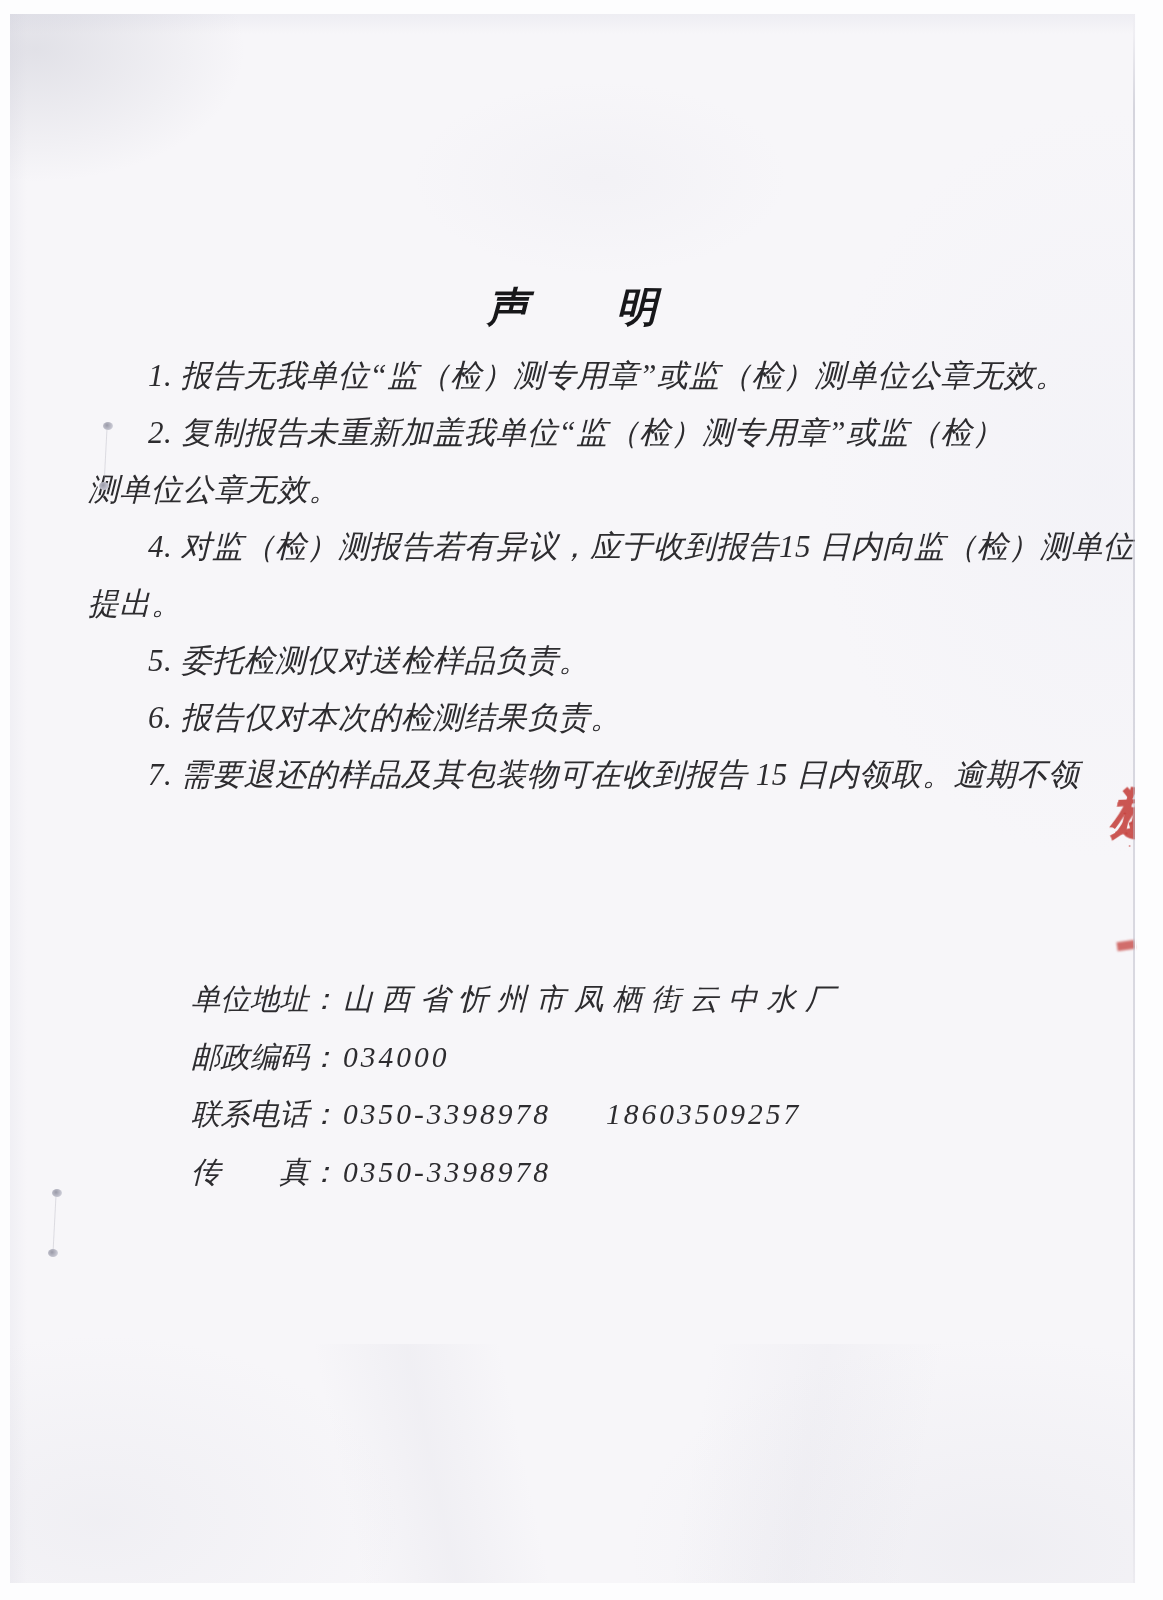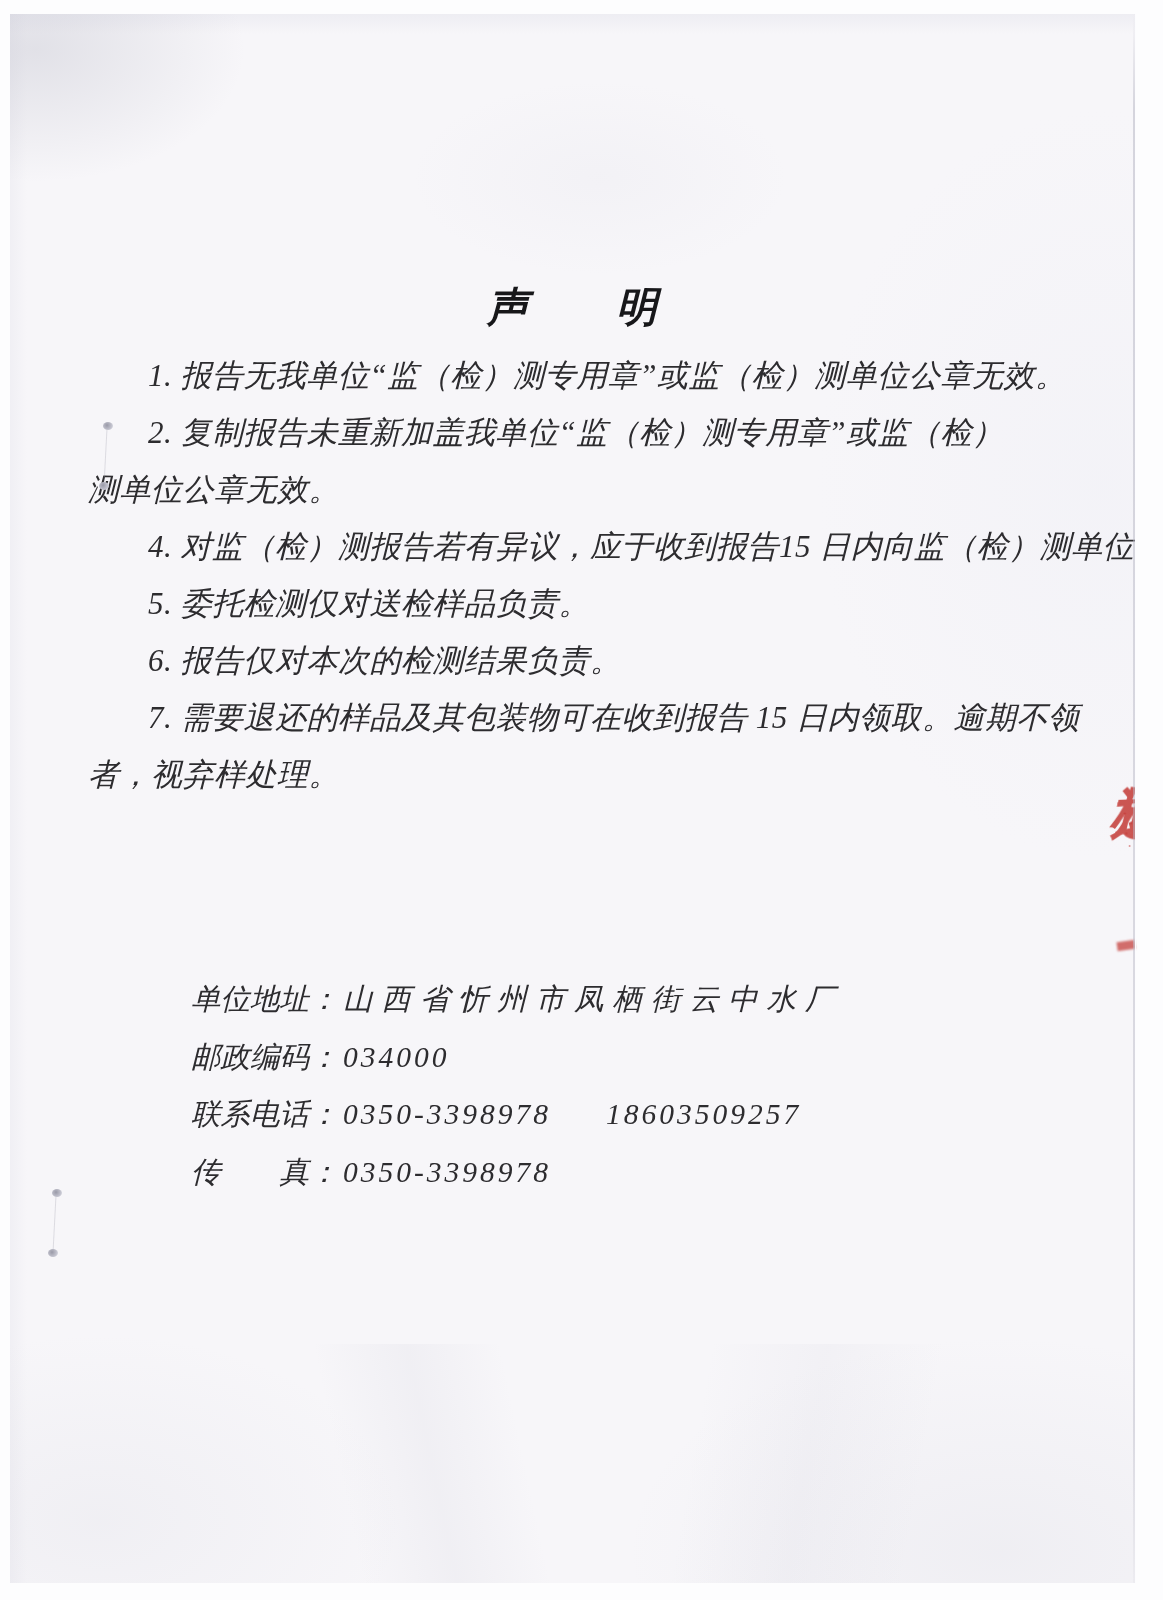--- a/index.html
+++ b/index.html
@@ -131,24 +131,24 @@
     <div class="wrinkle w1"></div>
     <div class="wrinkle w2"></div>
 
     <h1 class="doc-title">声　　明</h1>
 
     <div class="statements">
       <div class="s-line indent">1. 报告无我单位“监（检）测专用章”或监（检）测单位公章无效。</div>
       <div class="s-line indent">2. 复制报告未重新加盖我单位“监（检）测专用章”或监（检）</div>
       <div class="s-line">测单位公章无效。</div>
       <div class="s-line indent">4. 对监（检）测报告若有异议，应于收到报告15 日内向监（检）测单位</div>
+      <div class="s-line">提出。</div>
       <div class="s-line indent">5. 委托检测仅对送检样品负责。</div>
       <div class="s-line indent">6. 报告仅对本次的检测结果负责。</div>
       <div class="s-line indent">7. 需要退还的样品及其包装物可在收到报告 15 日内领取。逾期不领</div>
-      <div class="s-line">者，视弃样处理。</div>
     </div>
 
     <div class="contact">
       <div class="c-row">
         <span class="c-label">单位地址：</span><span class="c-value spread">山西省忻州市凤栖街云中水厂</span>
       </div>
       <div class="c-row">
         <span class="c-label">邮政编码：</span><span class="c-value">034000</span>
       </div>
       <div class="c-row">

